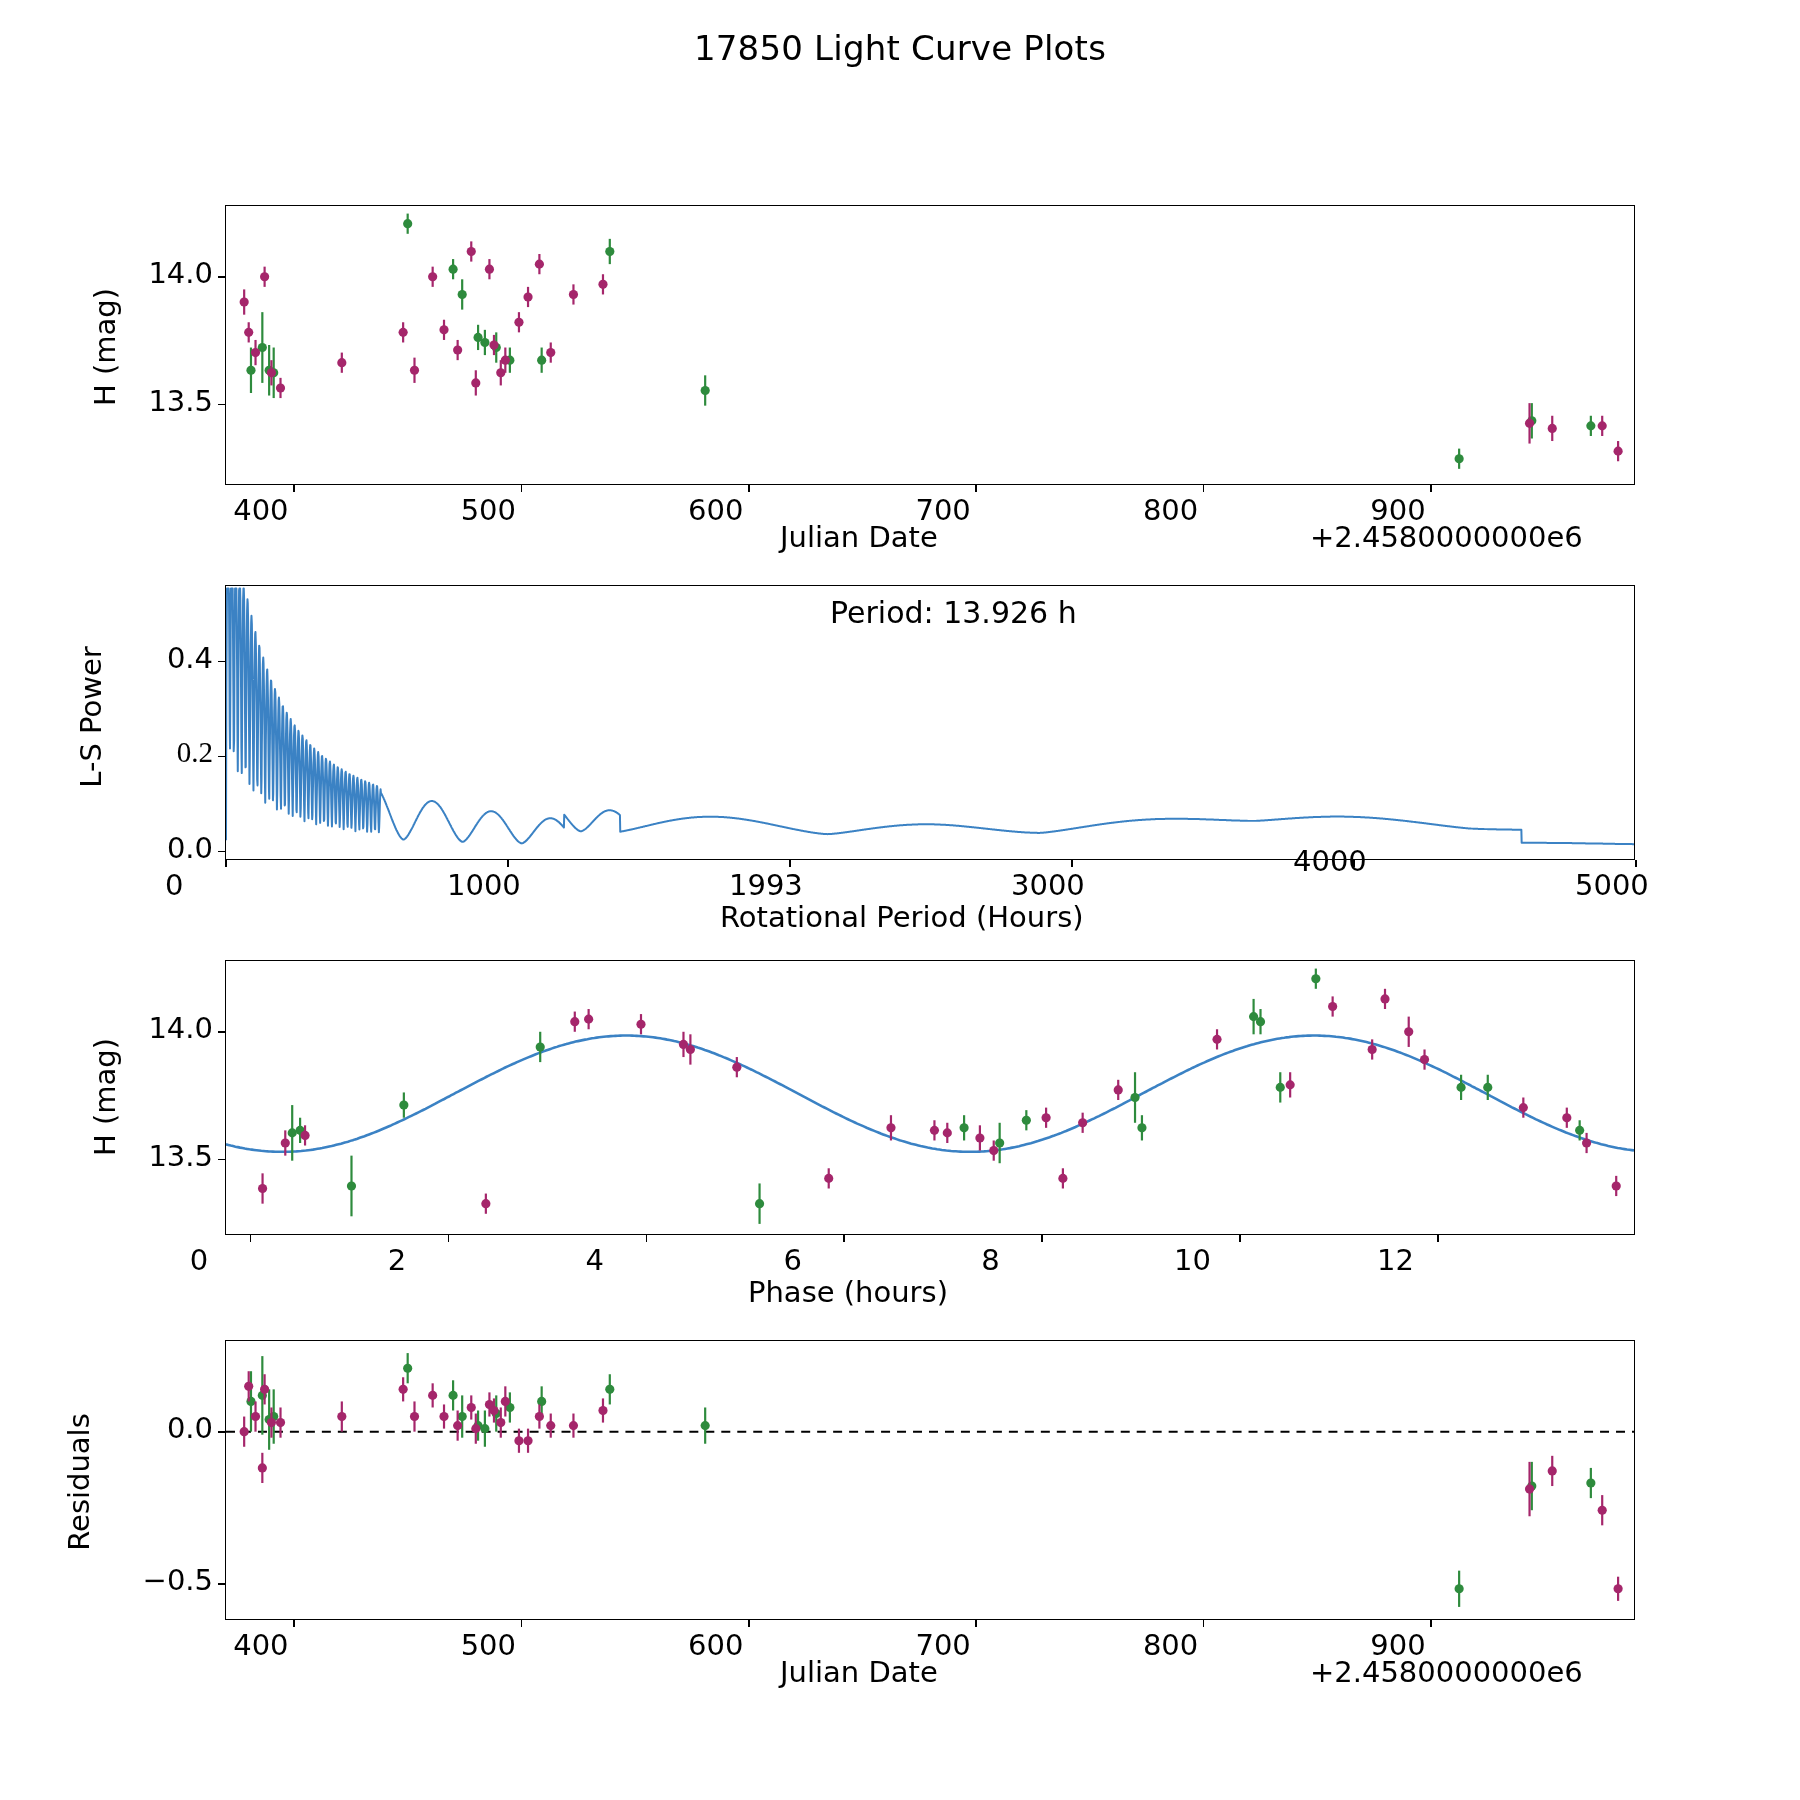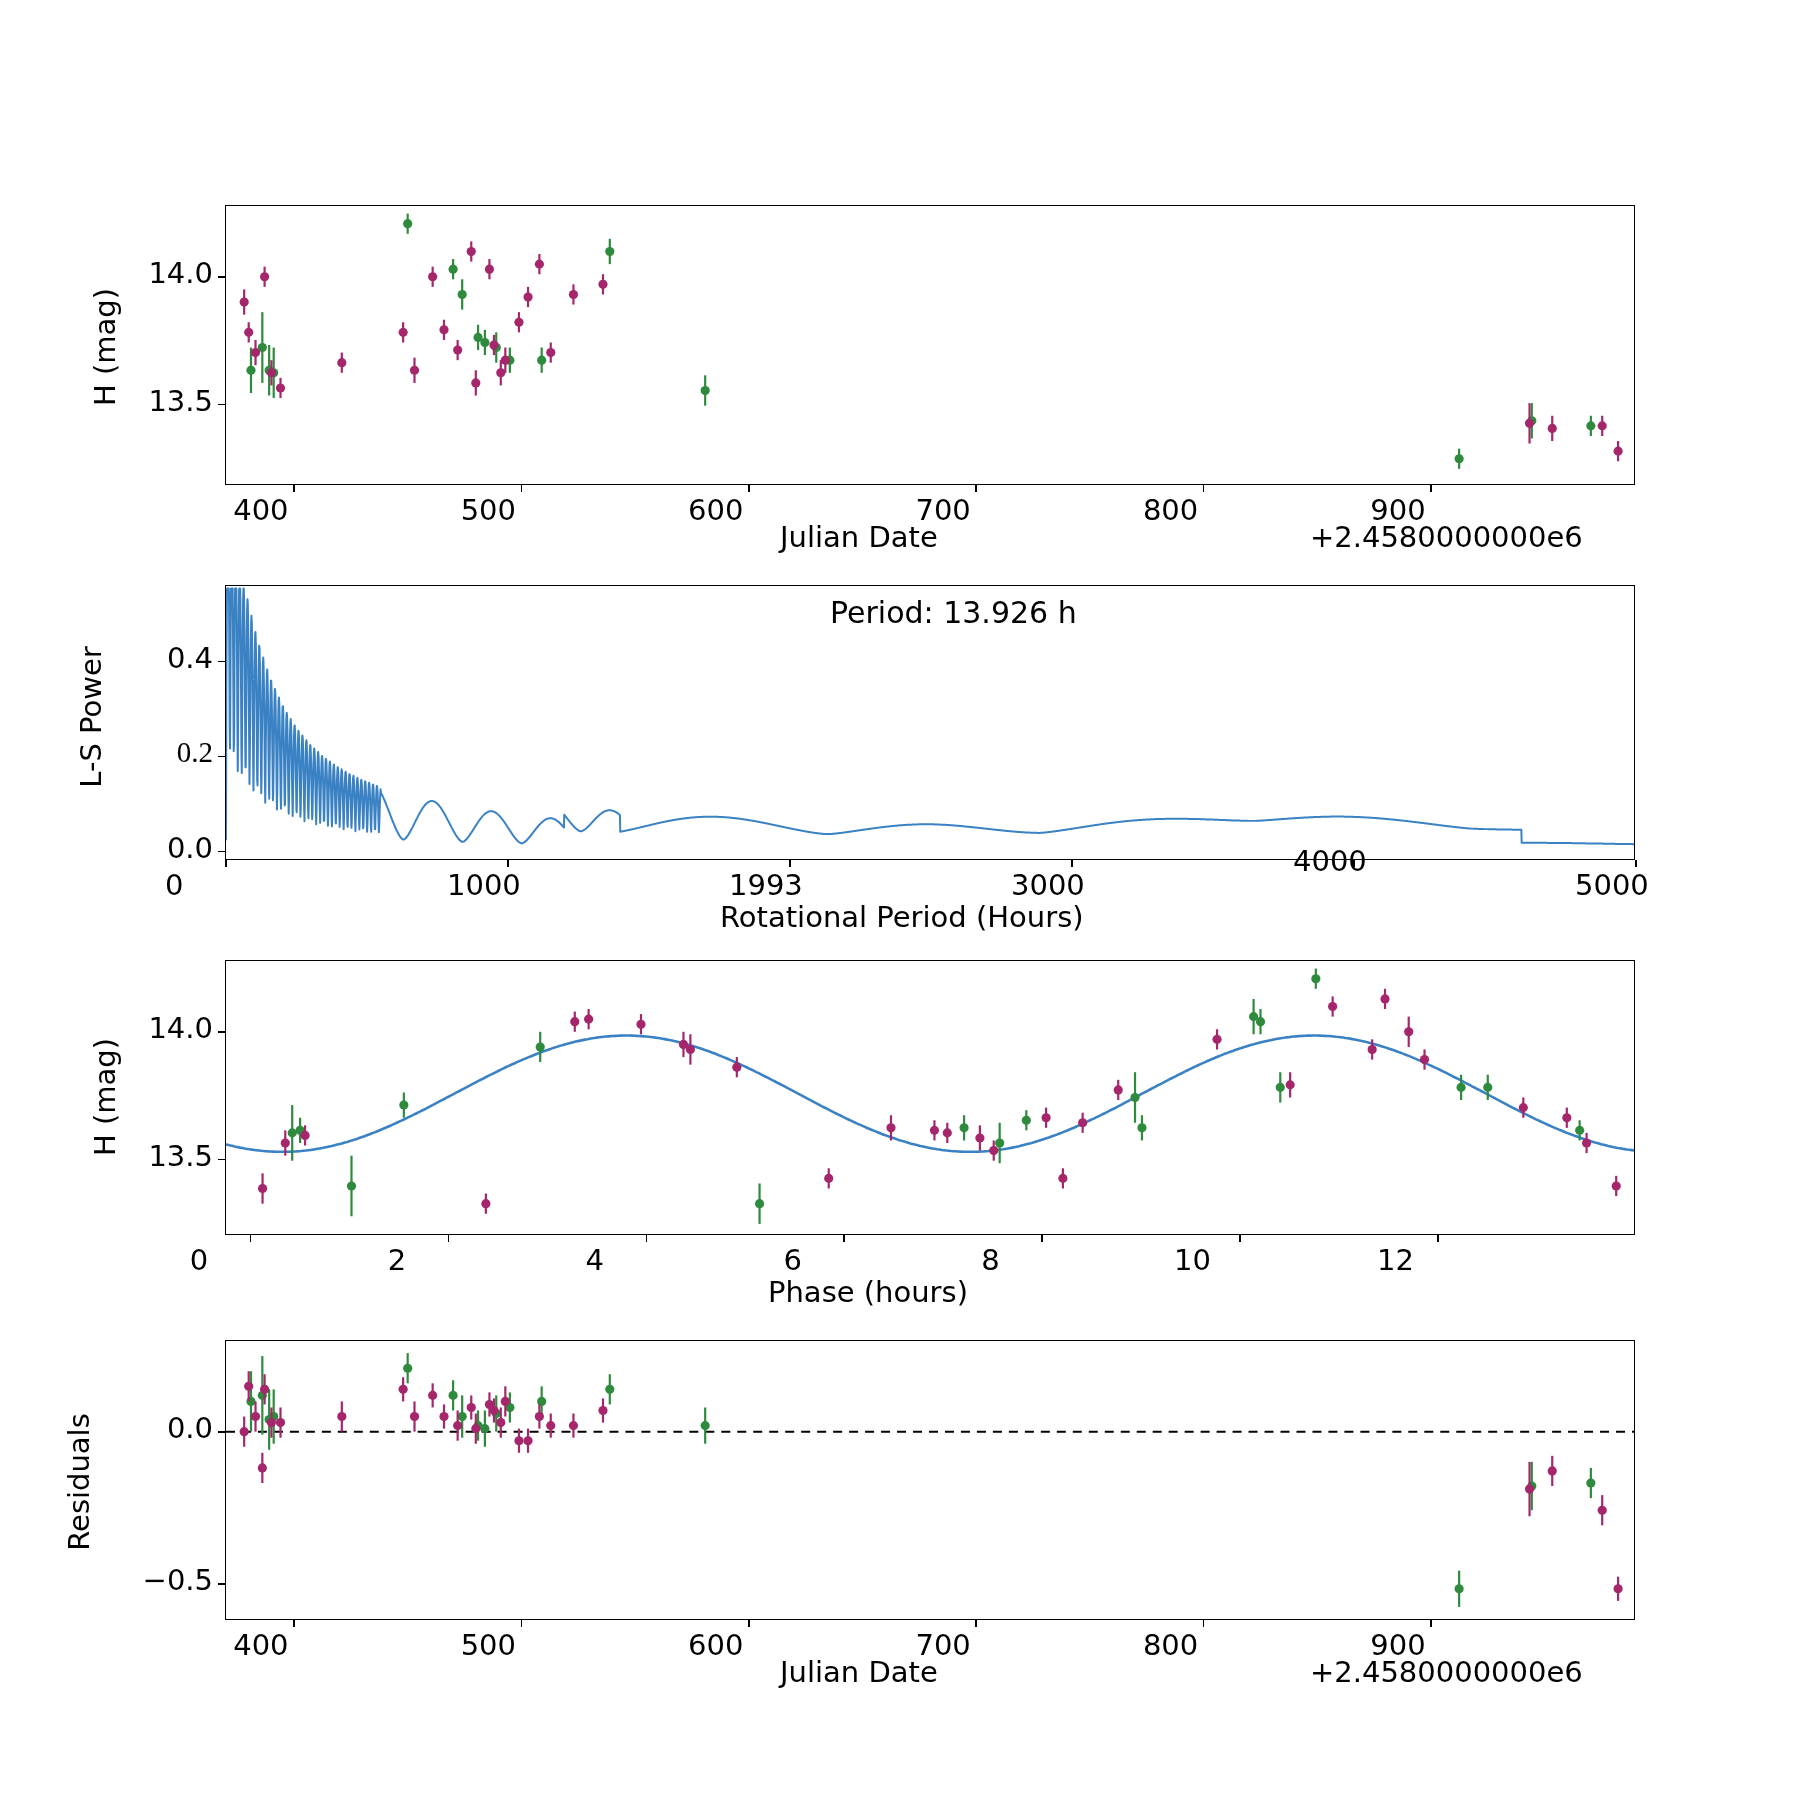--- a/index.html
+++ b/index.html
@@ -79,20 +79,21 @@
     font-size: 30px;
     white-space: nowrap;
     text-align: left;
   }
 </style>
 </head>
 <body>
 
 <div class="figure">
 
+  <div class="fig-title">17850 Light Curve Plots</div>
 
   <div class="panel" id="panel1" style="left:225px; top:205px; width:1410px; height:280px;">
     <div class="plotarea">
       <svg class="layer" id="svg1" viewBox="0 0 1410 280" preserveAspectRatio="none">
           <g>
             <line x1="25.016129032258064" y1="142.54545454545428" x2="25.016129032258064" y2="188.36363636363603" stroke="#2e8b3d" stroke-width="2.2"></line>
             <circle cx="25.016129032258064" cy="165.45454545454515" r="4.6" fill="#2e8b3d"></circle>
             <line x1="36.38709677419355" y1="106.90909090909048" x2="36.38709677419355" y2="178.18181818181807" stroke="#2e8b3d" stroke-width="2.2"></line>
             <circle cx="36.38709677419355" cy="142.54545454545428" r="4.6" fill="#2e8b3d"></circle>
             <line x1="43.20967741935484" y1="139.99999999999977" x2="43.20967741935484" y2="190.90909090909054" stroke="#2e8b3d" stroke-width="2.2"></line>
@@ -343,21 +344,21 @@
             <circle cx="1342.7157894736843" cy="157.87037037037015" r="4.6" fill="#a5266b"></circle>
             <line x1="1362.5052631578947" y1="173.14814814814807" x2="1362.5052631578947" y2="193.51851851851802" stroke="#a5266b" stroke-width="2.2"></line>
             <circle cx="1362.5052631578947" cy="183.33333333333303" r="4.6" fill="#a5266b"></circle>
             <line x1="1392.1894736842105" y1="216.43518518518508" x2="1392.1894736842105" y2="236.805555555555" stroke="#a5266b" stroke-width="2.2"></line>
             <circle cx="1392.1894736842105" cy="226.62037037037004" r="4.6" fill="#a5266b"></circle>
           </g>
         </svg>
     </div>
   </div>
   <div class="ylabel" style="left:46px; top:1080px; transform: rotate(-90deg);">H (mag)</div>
-  <div class="xlabel" style="left:768px; top:1275px;">Phase (hours)</div>
+  <div class="xlabel" style="left:748px; top:1275px;">Phase (hours)</div>
   <div id="p3ticks">
       <div class="tick xtick" style="left: 189.737px; top: 1243px; width: 120px;">0</div>
       <div style="position: absolute; background: rgb(0, 0, 0); width: 1.6px; height: 7px; left: 249.737px; top: 1235px;"></div>
       <div class="tick xtick" style="left: 387.632px; top: 1243px; width: 120px;">2</div>
       <div style="position: absolute; background: rgb(0, 0, 0); width: 1.6px; height: 7px; left: 447.632px; top: 1235px;"></div>
       <div class="tick xtick" style="left: 585.526px; top: 1243px; width: 120px;">4</div>
       <div style="position: absolute; background: rgb(0, 0, 0); width: 1.6px; height: 7px; left: 645.526px; top: 1235px;"></div>
       <div class="tick xtick" style="left: 783.421px; top: 1243px; width: 120px;">6</div>
       <div style="position: absolute; background: rgb(0, 0, 0); width: 1.6px; height: 7px; left: 843.421px; top: 1235px;"></div>
       <div class="tick xtick" style="left: 981.316px; top: 1243px; width: 120px;">8</div>

